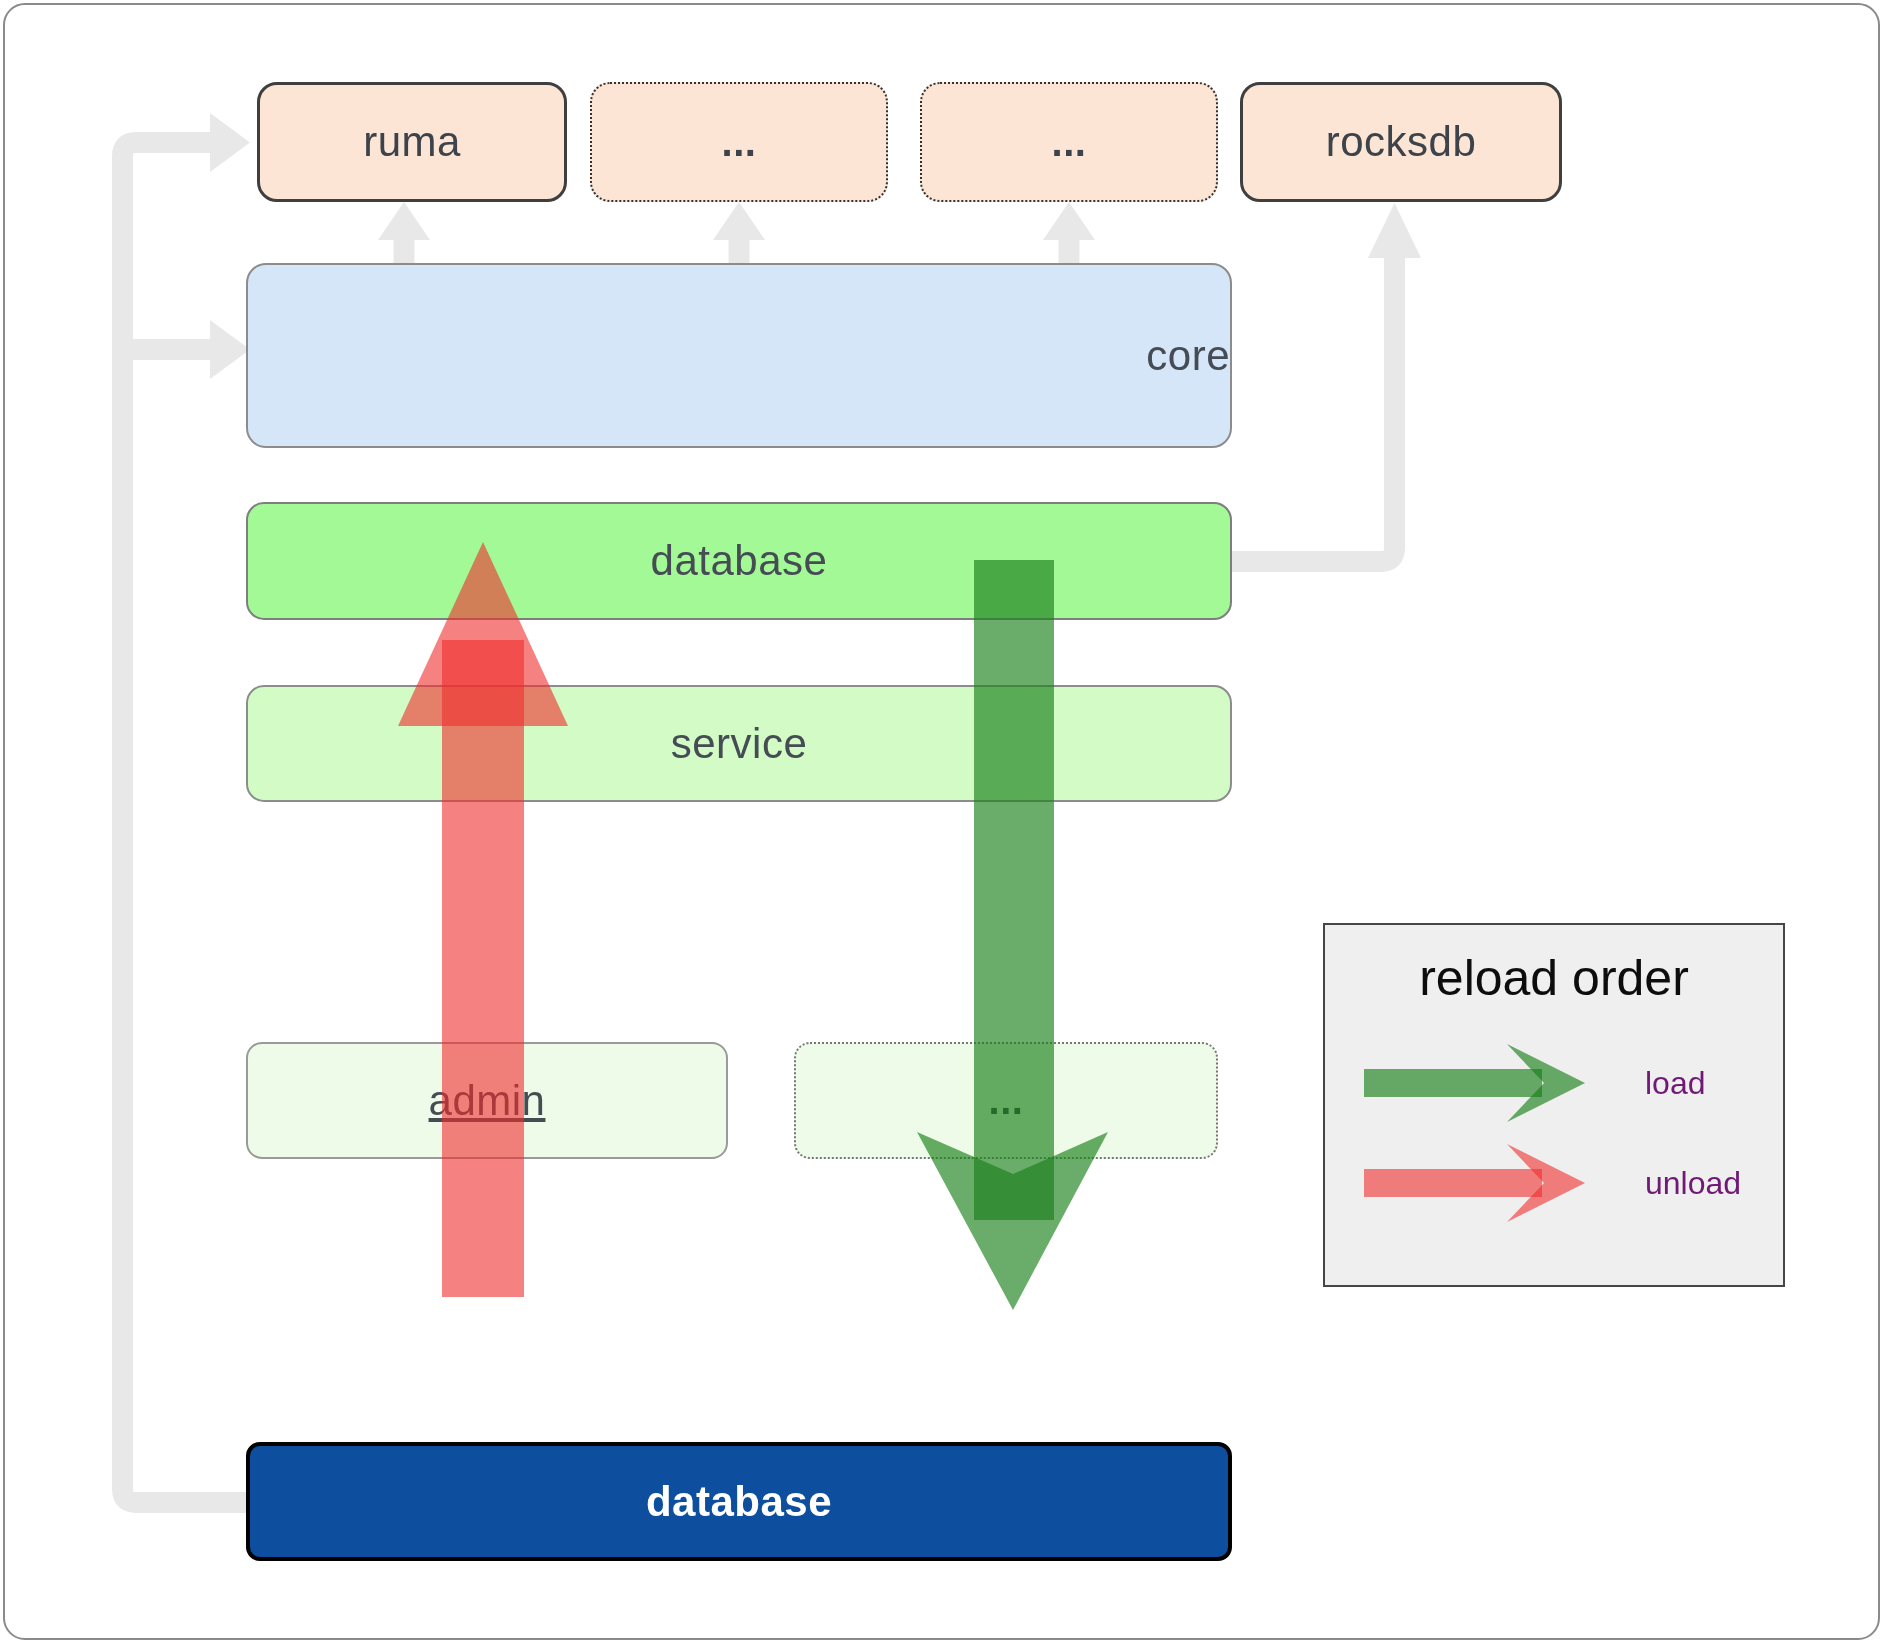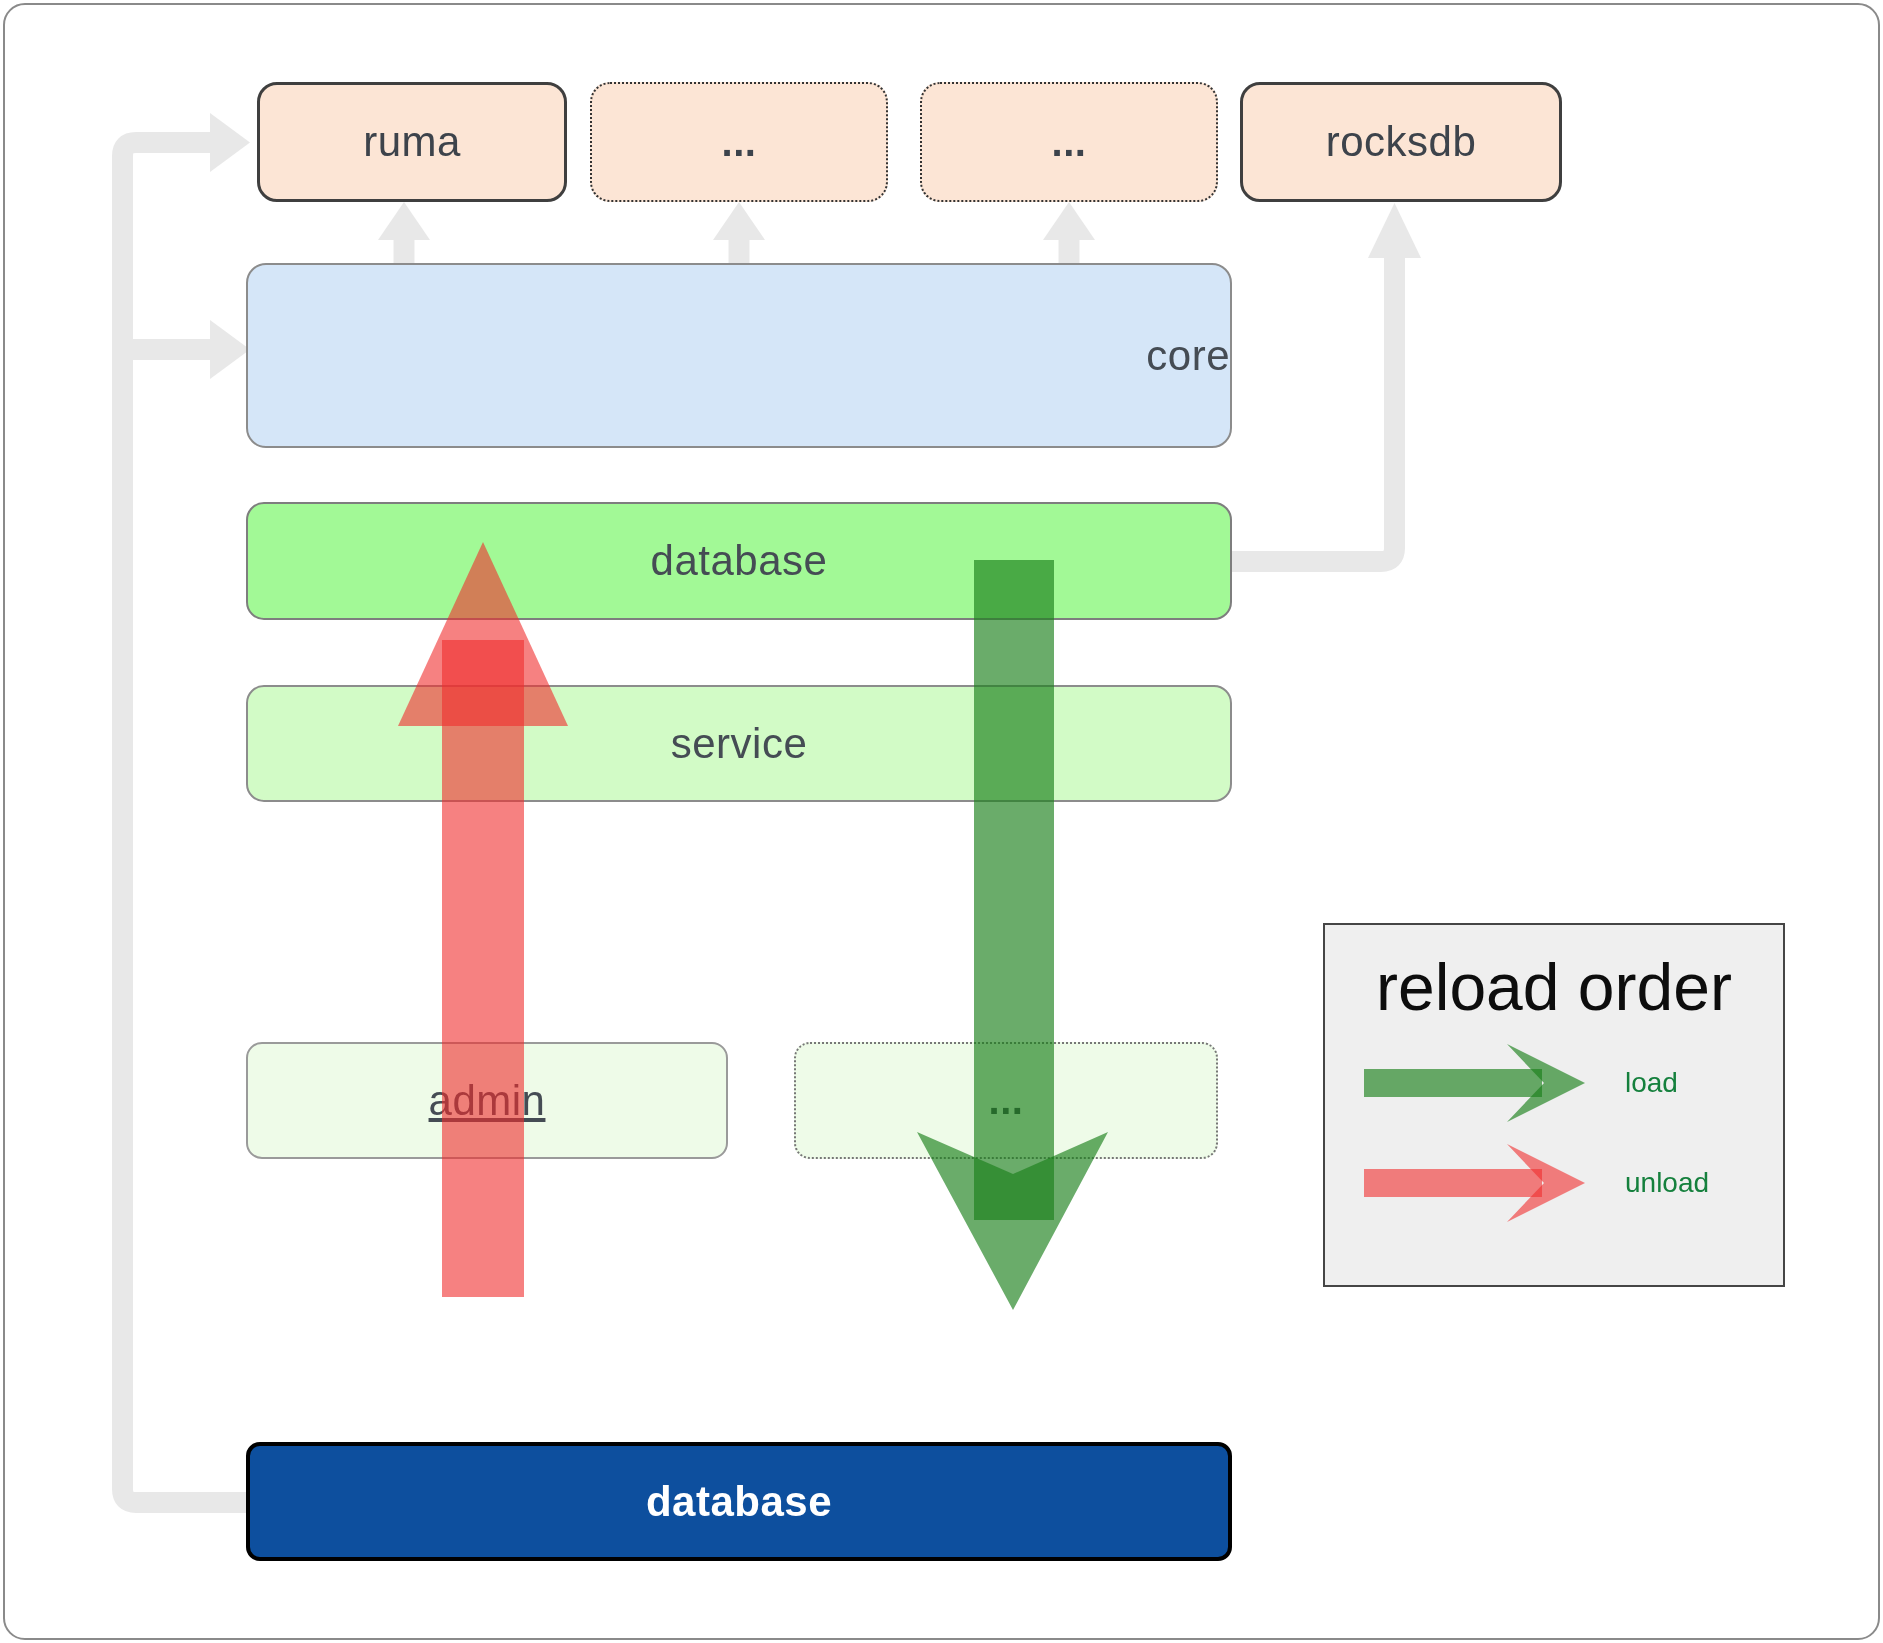--- a/index.html
+++ b/index.html
@@ -6,23 +6,23 @@
   .canvas{position:relative;width:1883px;height:1643px;background:#fff;overflow:hidden;
           font-family:"Liberation Sans",sans-serif;}
   .frame{position:absolute;left:3px;top:3px;right:3px;bottom:3px;border:2.5px solid #8a8a8a;
          border-radius:22px;}
   .lyr{position:absolute;box-sizing:border-box;display:flex;align-items:center;justify-content:center;
        border-radius:18px;font-size:42px;color:#454c54;letter-spacing:0.5px;}
   .ellip{font-weight:700;font-size:40px;color:#3c434c;}
   svg.full{position:absolute;left:0;top:0;pointer-events:none;}
   .legend{position:absolute;left:1323px;top:923px;width:462px;height:364px;box-sizing:border-box;
           background:#efefef;border:2.5px solid #454545;}
-  .legend-title{position:absolute;left:0;top:24px;width:100%;text-align:center;font-size:66px;color:#0d0d0d;}
+  .legend-title{position:absolute;left:0;top:24px;width:100%;text-align:center;font-size:50px;color:#0d0d0d;}
   .legend-row-label{position:absolute;width:170px;height:80px;display:flex;align-items:center;
-          font-size:28px;color:#15803d;}
+          font-size:32px;color:#701a75;margin-left:20px;}
   .legend-arrow{position:absolute;left:39px;width:230px;height:80px;}
 </style>
 </head>
 <body>
 
 <div class="canvas">
 
   <div class="frame"></div>
 
   <svg class="full" width="1883" height="1643">

